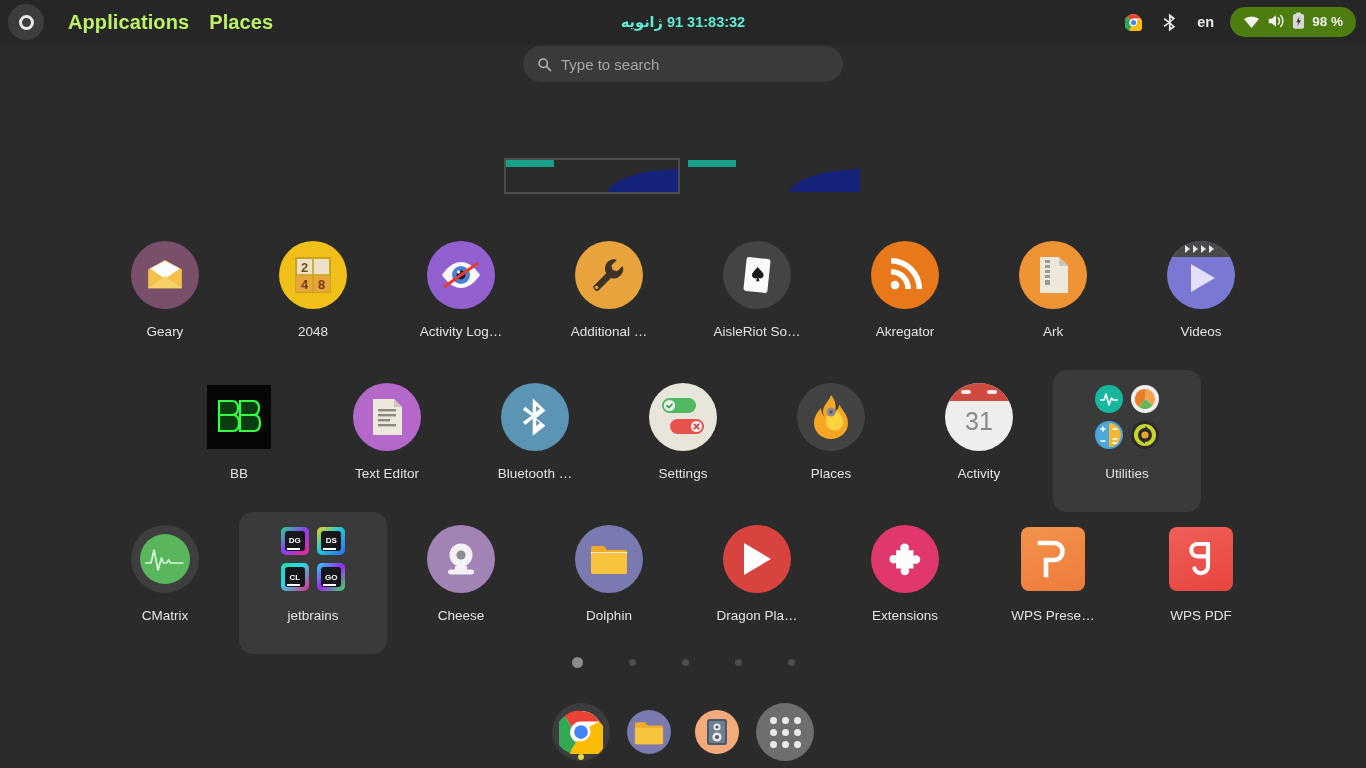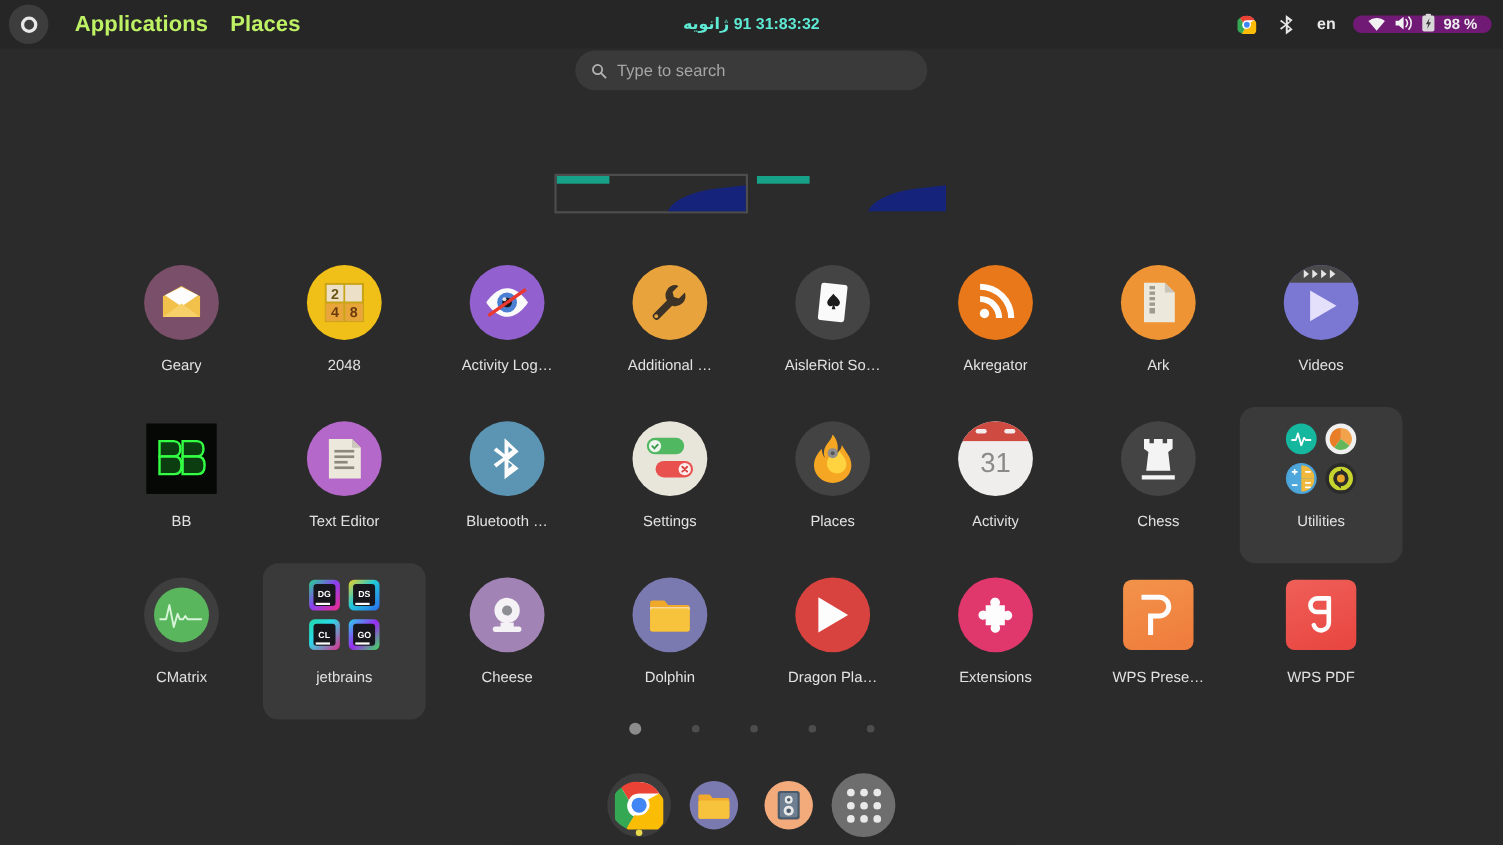--- a/index.html
+++ b/index.html
@@ -47,22 +47,22 @@
     padding: 4px 10px; border-radius: 5px;
   }
   .tb-right {
     position: absolute; right: 10px; top: 0; height: 44px;
     display: flex; align-items: center; gap: 0px;
   }
   .tb-ind { display:flex; align-items:center; justify-content:center; padding: 0 10px; height: 44px;}
   .kbd-layout { color: #e9e9e9; font-size: 14.5px; font-weight: bold; }
   .status-pill {
     display: flex; align-items: center; gap: 7px;
-    background: #701a75; border-radius: 16px;
-    height: 16px; padding: 0 13px 2px 13px; margin-left: 6px;
+    background: #4d7c0f; border-radius: 16px;
+    height: 30px; padding: 0 13px 2px 13px; margin-left: 6px;
   }
   .status-pill .pct { color: #f0f0f0; font-size: 13.5px; font-weight: bold; }
 
   
   #searchwrap {
     position: absolute; top: 46px; left: 0; width: 1366px;
     display: flex; justify-content: center;
   }
   #searchbox {
     width: 320px; height: 36px; border-radius: 18px;
@@ -453,31 +453,20 @@
           <div class="circ" style="background:#f0eeec; overflow:hidden;">
             <div style="position:absolute;top:0;left:0;right:0;height:18px;background:#cf4b42;"></div>
             <div style="position:absolute;top:7px;left:16px;width:10px;height:4px;border-radius:2px;background:#f4eceb;"></div>
             <div style="position:absolute;top:7px;right:16px;width:10px;height:4px;border-radius:2px;background:#f4eceb;"></div>
             <span style="position:absolute;top:24px;left:0;right:0;text-align:center;font-size:25px;color:#8a8a8a;font-family:'Liberation Sans',sans-serif;">31</span>
           </div>
         </div>
         <div class="app-label">Activity</div>
       </div>
 
-      <div class="app-cell">
-        <div class="app-icon-box">
-          <div class="circ" style="background:#444444;">
-            <svg width="34" height="40" viewBox="0 0 34 40">
-              <path d="M4 2h5v4h4V2h8v4h4V2h5v9l-4 3 2 17H6l2-17-4-3z" fill="#f4f4f4"></path>
-              <path d="M2 35h30v4H2z" fill="#f4f4f4"></path>
-            </svg>
-          </div>
-        </div>
-        <div class="app-label">Chess</div>
-      </div>
 
       <div class="app-cell folder">
         <div class="app-icon-box">
           <div class="mini-grid">
             <div class="mini" style="background:#15b79e;">
               <svg width="20" height="14" viewBox="0 0 20 14">
                   <path d="M1 8h4l2-6 3 11 2.5-7 1.5 2h5" stroke="#fff" stroke-width="1.6" fill="none" stroke-linejoin="round"></path>
                 </svg>
             </div>
             <div class="mini" style="background:#f0f0f0;">

